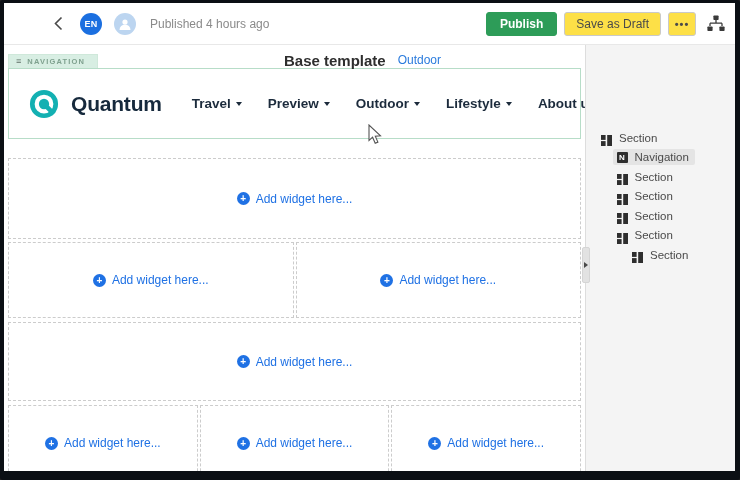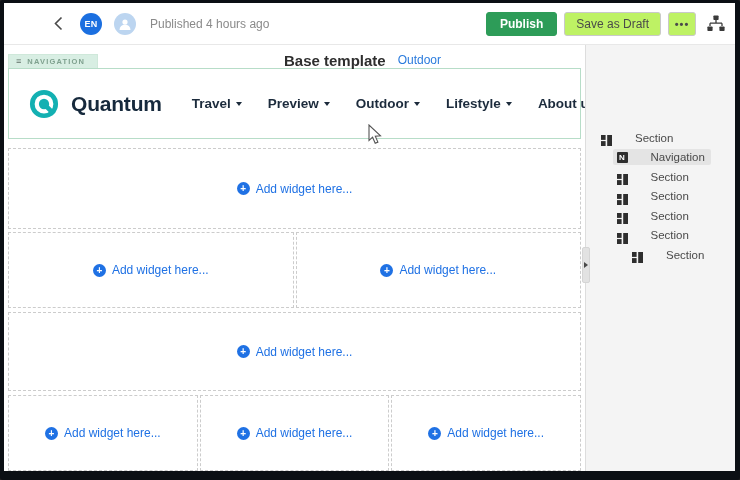--- a/index.html
+++ b/index.html
@@ -16,30 +16,30 @@
   .back-btn { width:20px; height:20px; display:flex; align-items:center; justify-content:center; cursor:pointer; }
   .lang-badge { width:22px; height:22px; border-radius:50%; background:#1b6fe0; color:#fff; font-size:9px; font-weight:bold; display:flex; align-items:center; justify-content:center; letter-spacing:.3px; }
   .avatar { width:22px; height:22px; border-radius:50%; background:#bcd5f0; display:flex; align-items:center; justify-content:center; }
   .status-txt { color:#8a8a8a; font-size:12px; margin-left:2px; }
   .tb-center { position:absolute; left:calc(50% - 7px); top:0; height:42px; transform:translateX(-50%); display:flex; align-items:center; gap:12px;margin-top:36px; }
   .page-title { font-size:15px; font-weight:bold; color:#2e2e2e; }
   .preview-link { font-size:12px; color:#2a7bdd; cursor:pointer; }
   .tb-right { margin-left:auto; display:flex; align-items:center; padding-right:9px; gap:7px; }
   .btn { height:24px; border-radius:3px; font-size:12px; display:flex; align-items:center; justify-content:center; cursor:pointer; font-family:"Liberation Sans",sans-serif; }
   .btn-publish { background:#2d9c58; color:#fff; padding:0 13px; font-weight:bold; border:1px solid #2d9c58; }
-  .btn-outline { background:#bef264; color:#4a4a4a; border:1px solid #c9c9c9; padding:0 11px; }
+  .btn-outline { background:#fde047; color:#4a4a4a; border:1px solid #c9c9c9; padding:0 11px; }
   .btn-dots { width:28px; padding:0; letter-spacing:1px; color:#4a4a4a; font-weight:bold; font-size:11px; }
   .sitemap-btn { width:20px; height:20px; margin-left:3px; display:flex; align-items:center; justify-content:center; cursor:pointer; }
   
   .main { display:flex; height:426px; }
   .editor { width:581px; background:#fff; padding:5px 4px 0 4px; }
   .widget-tab { display:inline-flex; align-items:center; gap:6px; height:14px; background:#d8eee3; border:1px solid #cfe8da; border-bottom:none; padding:0 12px 0 7px; cursor:pointer; }
   .burger { font-size:9px; color:#5f6f66; line-height:10px; }
   .widget-tab span.lbl { font-size:7.5px; font-weight:bold; letter-spacing:1.2px; color:#7fa18f; }
-  .nav-widget { height:71px; border:1px solid #b7ddc8; background:#fff; display:flex; align-items:center; padding:0 18px 0 20px; margin-bottom:9px; }
+  .nav-widget { height:71px; border:1px solid #b7ddc8; background:#fff; display:flex; align-items:center; padding:0 18px 0 20px; margin-bottom:19px; }
   .brand { display:flex; align-items:center; gap:12px; }
   .brand-name { font-size:21px; font-weight:600; color:#16293c; letter-spacing:-.2px; }
   .nav-menu { display:flex; margin-left:30px; gap:26px; }
   .nav-item { font-size:13.5px; font-weight:bold; color:#1c2b3c; cursor:pointer; white-space:nowrap; }
   .caret { display:inline-block; width:0; height:0; border-left:3.5px solid transparent; border-right:3.5px solid transparent; border-top:4px solid #1c2b3c; margin-left:5px; vertical-align:middle; }
   .zone { border:1px dashed #cccccc; background:#fff; display:flex; align-items:center; justify-content:center; }
   .z1 { height:81px; margin-bottom:3px; }
   .zrow { display:flex; gap:2px; margin-bottom:4px; }
   .zrow .cell { flex:1; border:1px dashed #cccccc; display:flex; align-items:center; justify-content:center; }
   .zrow2 { height:76px; }
@@ -47,21 +47,21 @@
   .zrow3 { height:76px; margin-bottom:0; }
   .add-link { display:flex; align-items:center; gap:6px; color:#1f71e4; font-size:12px; cursor:pointer; }
   .plus-ic { width:13px; height:13px; border-radius:50%; background:#1f71e4; color:#fff; font-size:10px; font-weight:bold; line-height:13px; text-align:center; }
   
   .panel { position:relative; flex:1; background:#f4f4f4; border-left:1px solid #dddddd; padding:36px 8px 0 14px; }
   .panel-title { font-size:16px; color:#999999; }
   .tree { margin-top:49px; }
   .tree-row { display:flex; align-items:center; height:15px; margin-bottom:4.5px; cursor:pointer; }
   .tree-inner { display:inline-flex; align-items:center; gap:7px; padding:2px 6px 2px 4px; margin-left:-4px; border-radius:2px; }
   .tree-inner.hl { background:#e4e4e4; }
-  .tree-label { font-size:11.5px; color:#4a4a4a;margin-left:16px; }
+  .tree-label { font-size:11.5px; color:#4a4a4a; }
   .tree-icon { width:11px; height:11px; flex:0 0 11px; display:block; }
   .nav-ic { background:#2e2e2e; color:#fff; font-size:8px; font-weight:bold; line-height:11px; text-align:center; border-radius:1px; }
   .collapse-handle { position:absolute; left:-4px; top:202px; width:8px; height:36px; background:#e2e2e2; border:1px solid #d5d5d5; border-radius:2px; display:flex; align-items:center; justify-content:center; cursor:pointer; }
   .collapse-arrow { width:0; height:0; border-top:3.5px solid transparent; border-bottom:3.5px solid transparent; border-left:4px solid #4a4a4a; }
   .cursor { position:absolute; left:364px; top:121px; z-index:20; pointer-events:none; }
 </style>
 </head>
 <body>
 
 <div class="frame">

